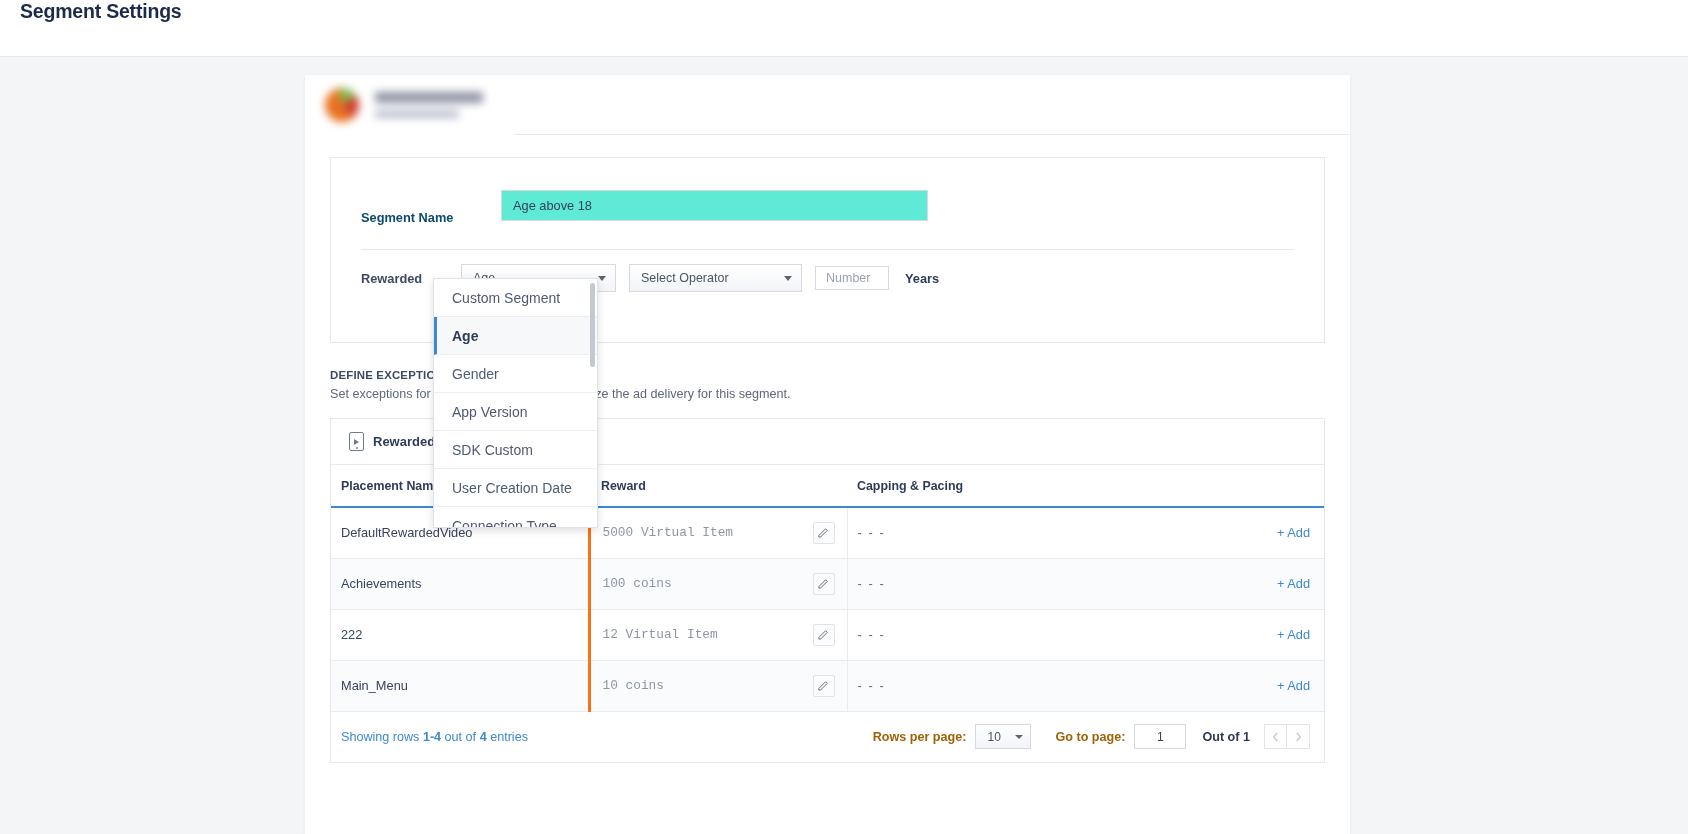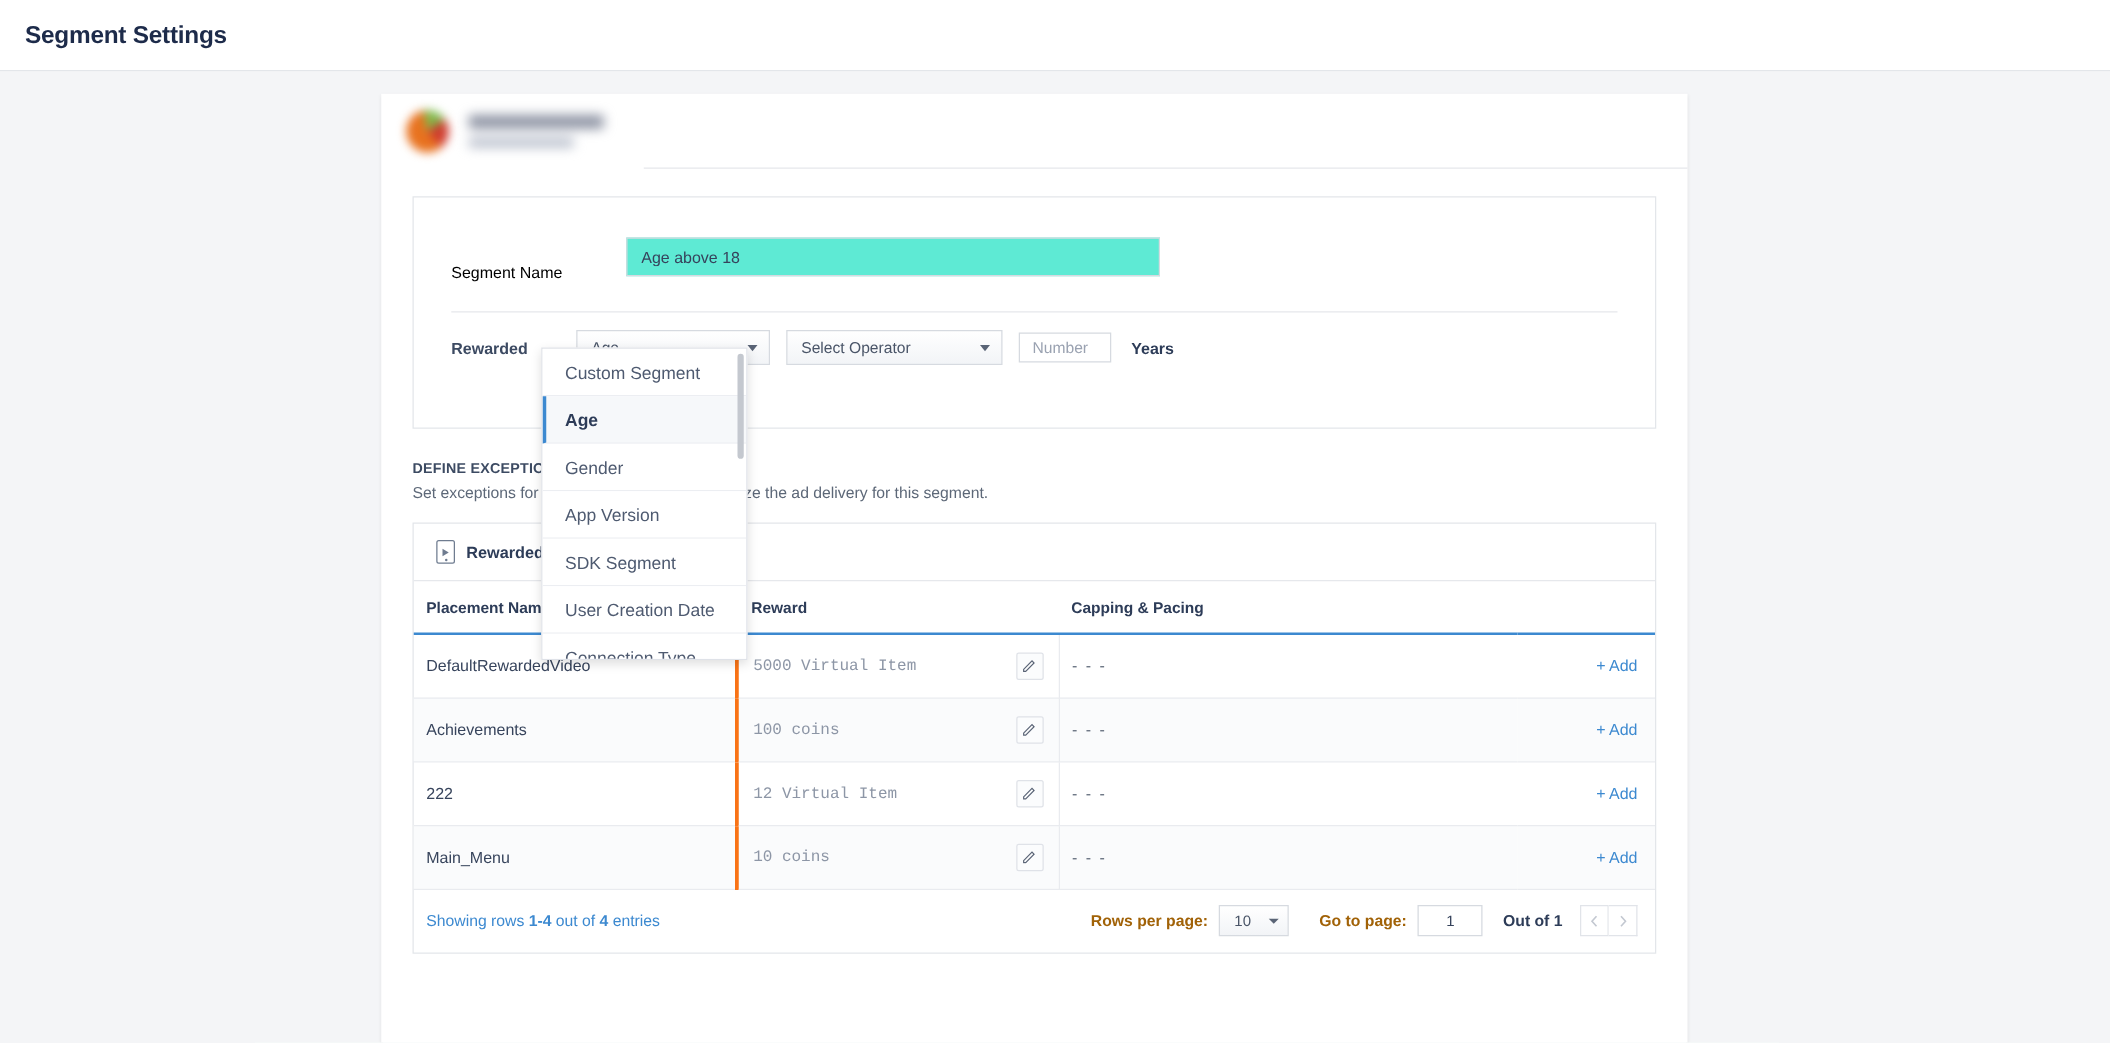--- a/index.html
+++ b/index.html
@@ -8,21 +8,21 @@
     background: #f4f5f7;
     font-family: "Liberation Sans", sans-serif;
     overflow: hidden;
   }
   .page { position: relative; width: 1688px; height: 834px; background: #f4f5f7; }
 
   
   .topbar {
     height: 57px; background: #ffffff;
     border-bottom: 1px solid #e3e6ea;
-    display: flex; align-items: center;
+    display: flex; 
   }
   .topbar h1 {
     margin-left: 20px;
     font-size: 19.5px; font-weight: bold; color: #1d2b4a;
     letter-spacing: -0.2px;
   }
 
   
   .content {
     position: absolute; left: 305px; top: 75px;
@@ -55,21 +55,21 @@
   
   .settings-card {
     margin: 22px 25px 0 25px;
     border: 1px solid #e3e6ea;
     background: #fff;
     height: 186px;
     position: relative;
   }
   .field-row { display: flex; align-items: center; padding: 28px 0 0 30px; }
   .field-label {
-    font-size: 12.8px; color: #000000; font-weight: 400;
+    font-size: 12.8px; color: #0c4a6e; font-weight: 700;
     width: 140px; flex: none; margin-top: 24px;
   }
   .text-input {
     width: 427px; height: 31px;
     border: 1px solid #d6dae0; background: #5eead4;
     font-size: 12.8px; color: #36435c;
     padding: 0 11px; outline: none;
     font-family: "Liberation Sans", sans-serif;
   }
   .divider { margin: 24px 30px 0 30px; height: 1px; background: #e6e8ec; }
@@ -394,19 +394,19 @@
     </div>
   </div>
 
   <div class="dropdown">
     <div class="dd-scrollbar"></div>
     <div class="dd-list">
       <div class="dd-item">Custom Segment</div>
       <div class="dd-item selected">Age</div>
       <div class="dd-item">Gender</div>
       <div class="dd-item">App Version</div>
-      <div class="dd-item">SDK Segment</div>
+      <div class="dd-item">SDK Custom</div>
       <div class="dd-item">User Creation Date</div>
       <div class="dd-item">Connection Type</div>
     </div>
   </div>
 
 </div>
 
 </body></html>

